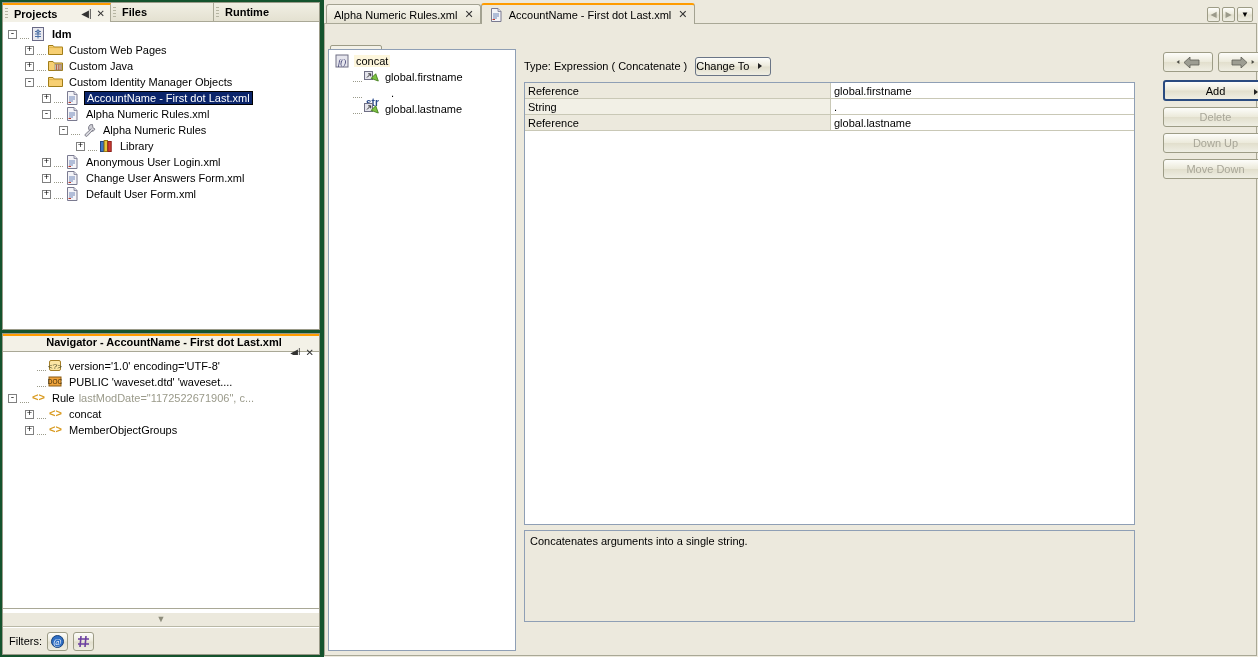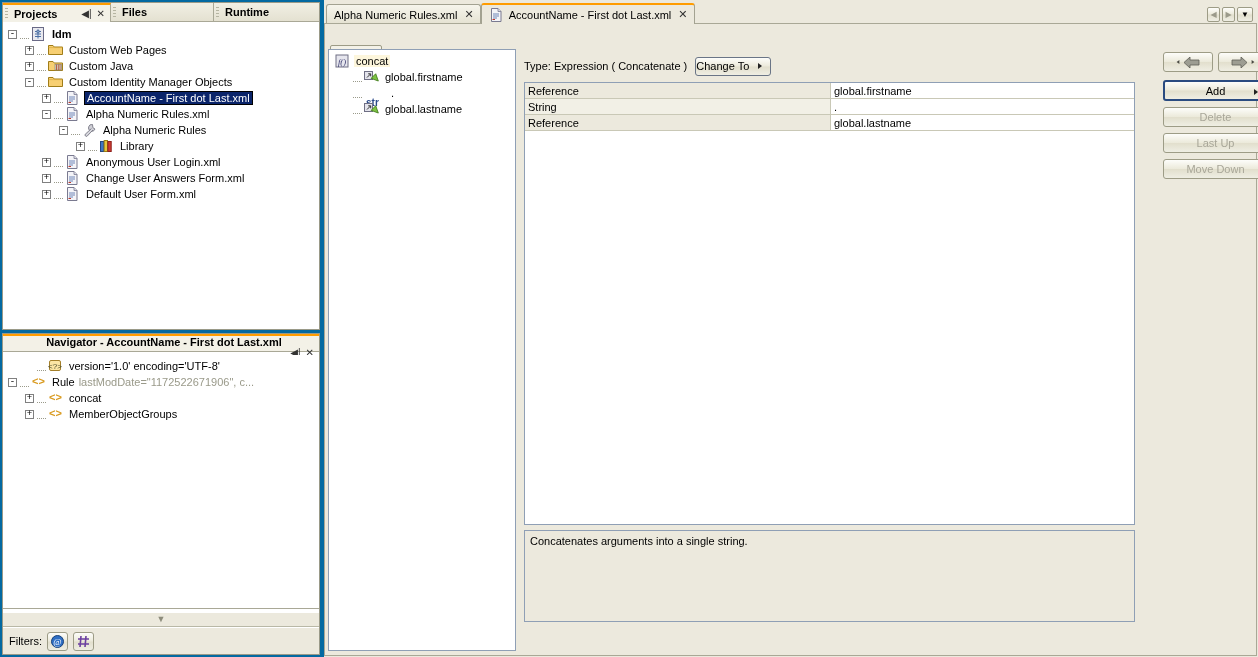--- a/index.html
+++ b/index.html
@@ -6,21 +6,21 @@
     margin: 0; padding: 0;
     background: #ece9dd;
     font-family: "Liberation Sans", sans-serif;
     font-size: 11px;
     color: #000;
     -webkit-font-smoothing: none;
   }
   #app {
     position: relative;
     width: 1258px; height: 657px;
-    background: #0369a1;
+    background: #14532d;
     overflow: hidden;
   }
 
   
   .panel {
     position: absolute;
     background: #ece9dd;
     border: 1px solid #9a9a88;
     box-sizing: border-box;
   }
@@ -363,20 +363,31 @@
         <div class="trow" style="padding-left: 22px;">
           <span class="tspace"></span>
           <span class="tdash"></span>
           <span class="ico">
             <svg width="14" height="13" viewBox="0 0 14 13">
               <rect x="1.5" y="1.5" width="11" height="10" rx="1.5" fill="#fbe6a4" stroke="#a4802a"></rect>
               <text x="7" y="9.5" font-size="8" text-anchor="middle" fill="#4a4a2a" font-family="Liberation Sans, sans-serif">&lt;?&gt;</text>
             </svg>
           </span>
           <span class="tlabel">version='1.0' encoding='UTF-8'</span>
+        </div>
+        <div class="trow" style="padding-left: 22px;">
+          <span class="tspace"></span>
+          <span class="tdash"></span>
+          <span class="ico">
+            <svg width="14" height="13" viewBox="0 0 14 13">
+              <rect x="1" y="2" width="12" height="9" fill="#f0a33a" stroke="#8a5a12"></rect>
+              <text x="7" y="9" font-size="6.5" text-anchor="middle" fill="#3a2a08" font-family="Liberation Sans, sans-serif">DOC</text>
+            </svg>
+          </span>
+          <span class="tlabel">PUBLIC 'waveset.dtd' 'waveset....</span>
         </div>
         <div class="trow" style="padding-left: 5px;">
           <span class="texp">-</span>
           <span class="tdash"></span>
           <span class="ico">
             <svg width="15" height="12" viewBox="0 0 15 12">
               <text x="7.5" y="10" font-size="11" text-anchor="middle" fill="#d99a1f" font-family="Liberation Sans, sans-serif" font-weight="bold">&lt;&gt;</text>
             </svg>
           </span>
           <span class="tlabel">Rule</span>
@@ -567,21 +578,21 @@
 
           <div class="btn focus" style="width:105px; height:21px; margin-top:8px; position:relative;">
             <span>Add</span>
             <span class="tri-r" style="position:absolute; right:8px; top:7px;"></span>
           </div>
 
           <div class="btn disabled" style="width:105px; height:20px; margin-top:6px;">
             <span>Delete</span>
           </div>
           <div class="btn disabled" style="width:105px; height:20px; margin-top:6px;">
-            <span>Last Up</span>
+            <span>Down Up</span>
           </div>
           <div class="btn disabled" style="width:105px; height:20px; margin-top:6px;">
             <span>Move Down</span>
           </div>
         </div>
       </div>
     </div>
   </div>
 </div>
 

